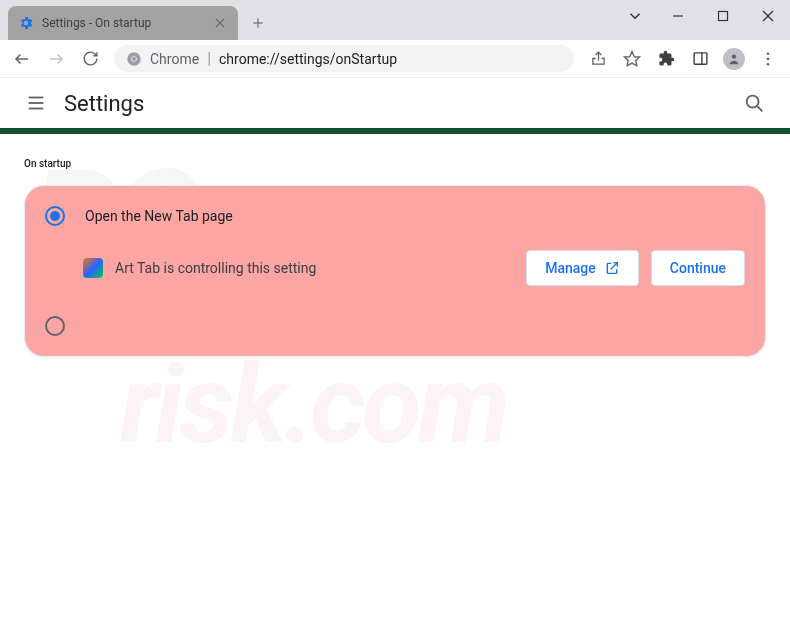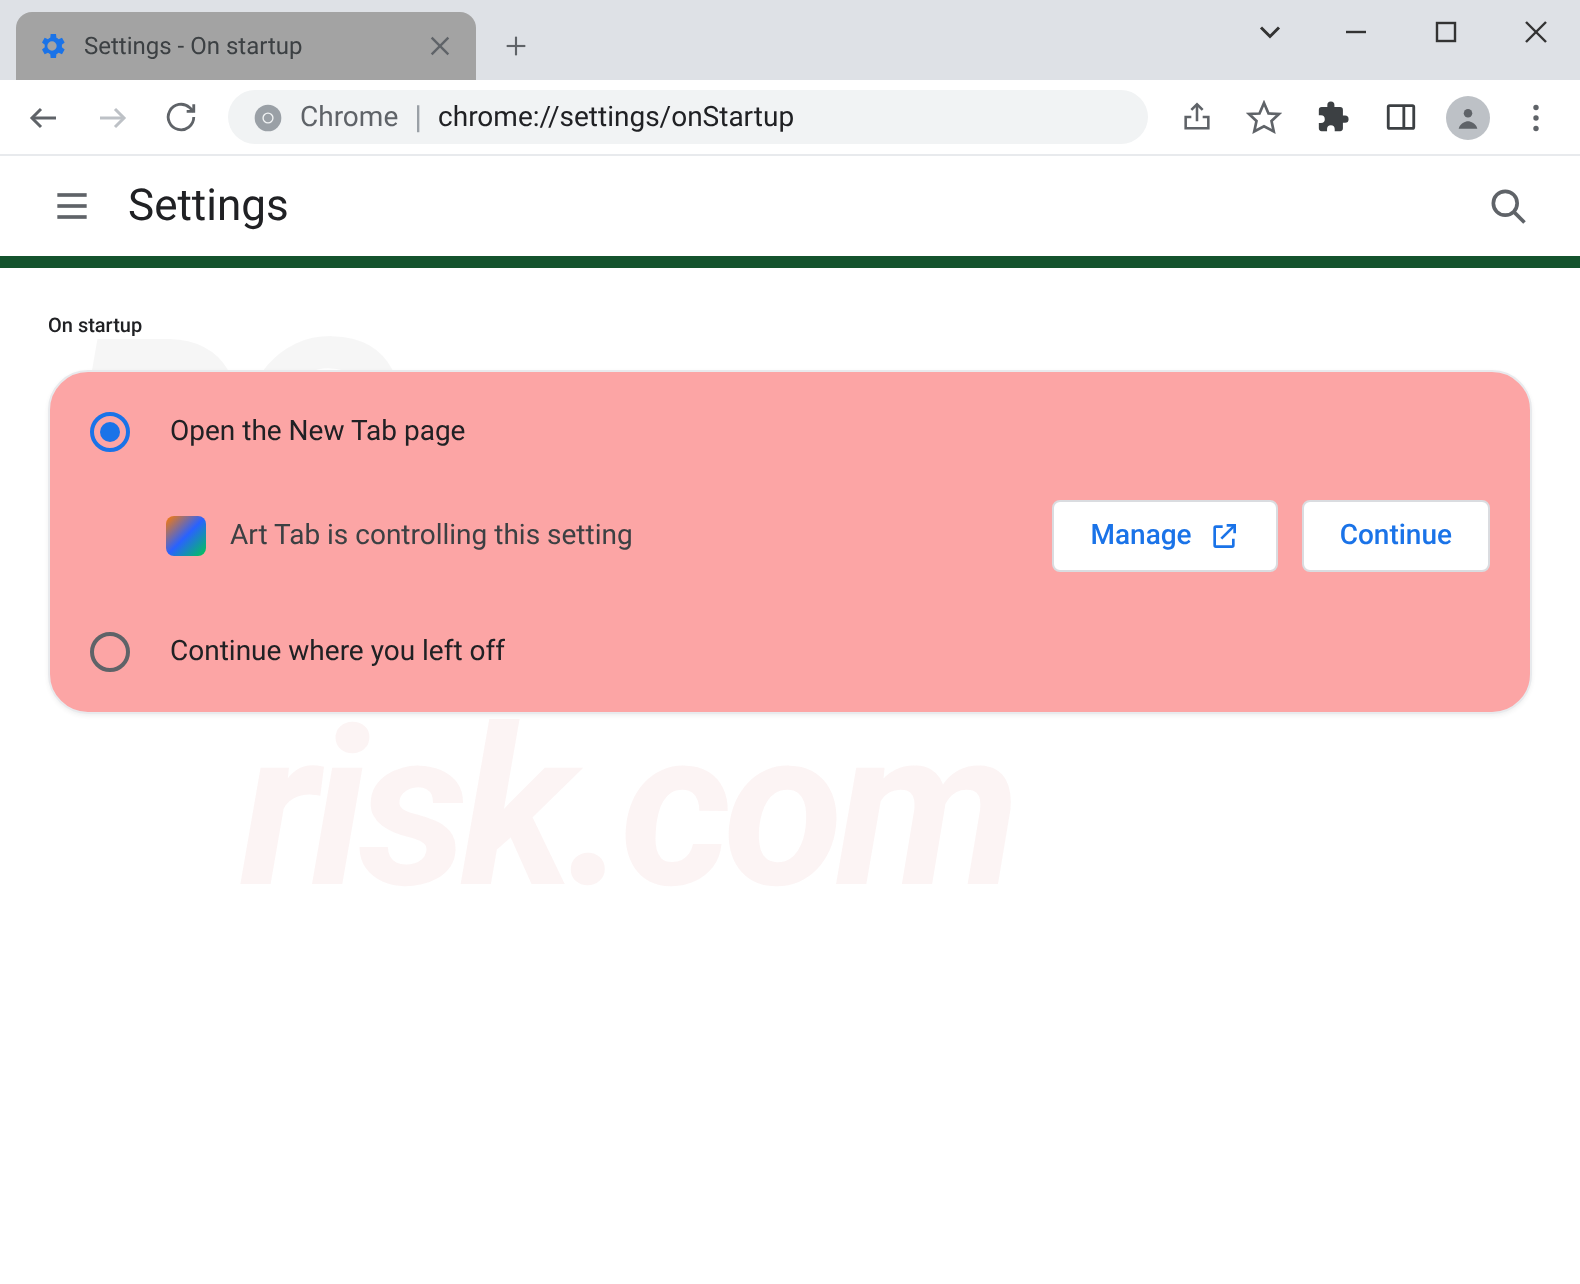--- a/index.html
+++ b/index.html
@@ -227,18 +227,17 @@
             <path d="M19 14v5a1 1 0 01-1 1H6a1 1 0 01-1-1V6a1 1 0 011-1h5"></path>
           </svg>
       </button>
       <button class="action-btn">
         <span>Continue</span>
       </button>
     </div>
 
     <div class="radio-row">
       <span class="radio-outer unchecked"></span>
-      <span class="label">Continue where you left off</span>
     </div>
 
 
   </div>
 </div>
 
 </body></html>

